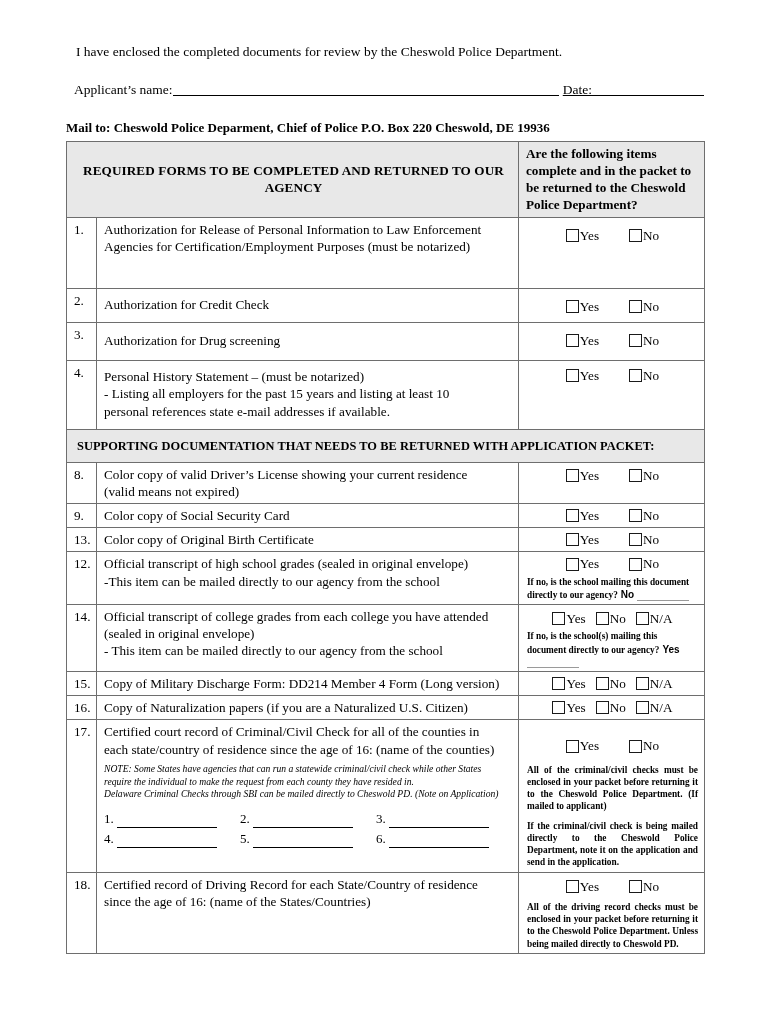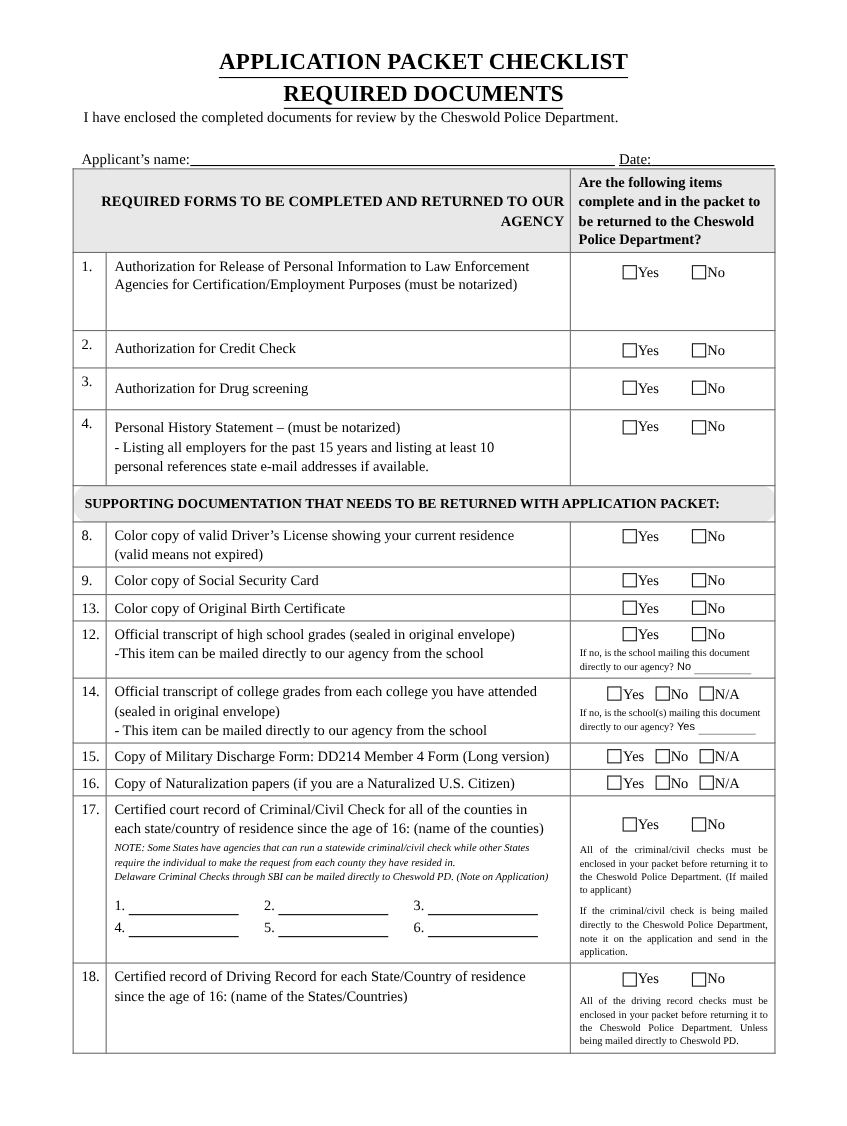--- a/index.html
+++ b/index.html
@@ -106,35 +106,34 @@
   }
 
   tr.hdr td {
     background: #e8e8e8;
     font-weight: bold;
     vertical-align: middle;
   }
   .hdr-main {
     font-size: 12.6px;
     letter-spacing: 0.1px;
-    text-align: right;
+    text-align: center;
     padding-left: 10px;
   }
   .hdr-right {
     font-size: 11.2px;
     line-height: 1.28;
     font-weight: bold;
   }
   tr.section-hdr td {
     background: #e8e8e8;
     font-weight: bold;
     font-size: 12.4px;
     padding: 8px 10px 8px 10px;
     letter-spacing: 0.05px;
-    border-radius: 14px;
   }
 
   
   .cbrow {
     display: flex;
     align-items: center;
     justify-content: center;
     gap: 30px;
     padding-top: 6px;
   }
@@ -153,20 +152,21 @@
     background: #fff;
     margin-right: 1px;
     flex: 0 0 auto;
   }
 
   .subnote {
     font-size: 9.3px;
     line-height: 1.32;
     margin-top: 3px;
     padding: 0 1px;
+    font-weight: bold;
   }
   .subnote.just { text-align: justify; }
   .subnote-gap { margin-top: 7px; }
   .inline-answer {
     font-family: "Liberation Sans", sans-serif;
     font-size: 10px;
     padding: 0 3px;
   }
   .ans-line {
     display: inline-block;
@@ -204,35 +204,31 @@
     height: 12px;
   }
 
   .r1-pad { height: 30px; }
 </style>
 </head>
 <body>
 
 <div class="page">
 
-  <div class="title-block">
-    <div class="doc-title">APPLICATION PACKET CHECKLIST</div>
-    <br>
-    <div class="doc-subtitle">REQUIRED DOCUMENTS</div>
-  </div>
 
   <div class="intro-line">I have enclosed the completed documents for review by the Cheswold Police Department.</div>
 
   <div class="applicant-row">
     <span class="applicant-label">Applicant’s name:</span>
     <span class="fill-line"></span>
     <span class="date-label">Date:</span>
     <span class="date-line"></span>
   </div>
 
+  <div class="mailto">Mail to: Cheswold Police Deparment, Chief of Police P.O. Box 220 Cheswold, DE 19936</div>
 
   <table class="checklist">
     <colgroup>
       <col class="c-num">
         <col class="c-text">
         <col class="c-check">
     </colgroup>
     <tbody>
 
       <tr class="hdr">

